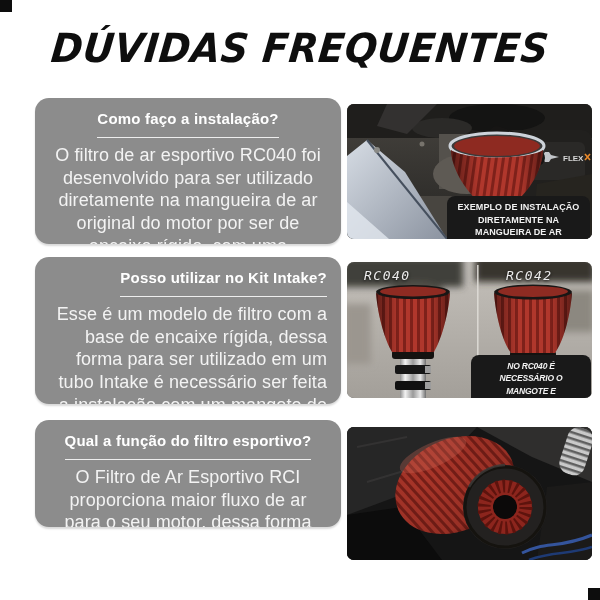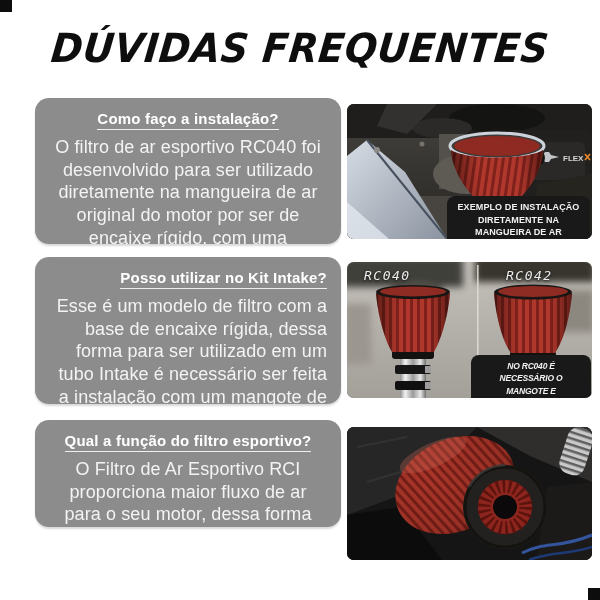--- a/index.html
+++ b/index.html
@@ -10,21 +10,21 @@
   .corner-br{right:0;bottom:0;}
   .main-title{position:absolute;left:0;top:25px;width:600px;margin:0;text-align:center;
         font-family:"DejaVu Sans",sans-serif;font-weight:bold;font-style:italic;
         font-size:40px;color:#0e0e0e;white-space:nowrap;letter-spacing:0.5px;
         transform:scaleX(.95) skewX(-6deg);transform-origin:center;}
   .qbox{position:absolute;left:35px;width:306px;background:#8c8c8c;border-radius:14px;
         color:#f3f3f3;text-align:center;padding:10px 14px 8px;box-sizing:border-box;
         overflow:hidden;box-shadow:0 2px 2px rgba(0,0,0,.15);}
   .qbox h2{font-size:15px;font-weight:bold;color:#ffffff;margin:2px 0 5px;
         display:inline-block;border-bottom:1.5px solid rgba(255,255,255,.85);
-        padding-bottom:2px;letter-spacing:.2px;}
+        padding-bottom:10px;letter-spacing:.2px;}
   .qbox p{margin:1px 0 0;font-size:18px;line-height:1.26;letter-spacing:.1px;}
   .qbox-1{top:98px;height:146px;}
   .qbox-2{top:257px;height:147px;text-align:right;}
   .qbox-3{top:420px;height:107px;}
   .photo{position:absolute;left:347px;width:245px;border-radius:7px;overflow:hidden;
         background:#555;}
   .photo svg{display:block;}
   .photo-1{top:104px;height:135px;}
   .photo-2{top:262px;height:136px;}
   .photo-3{top:427px;height:133px;}

